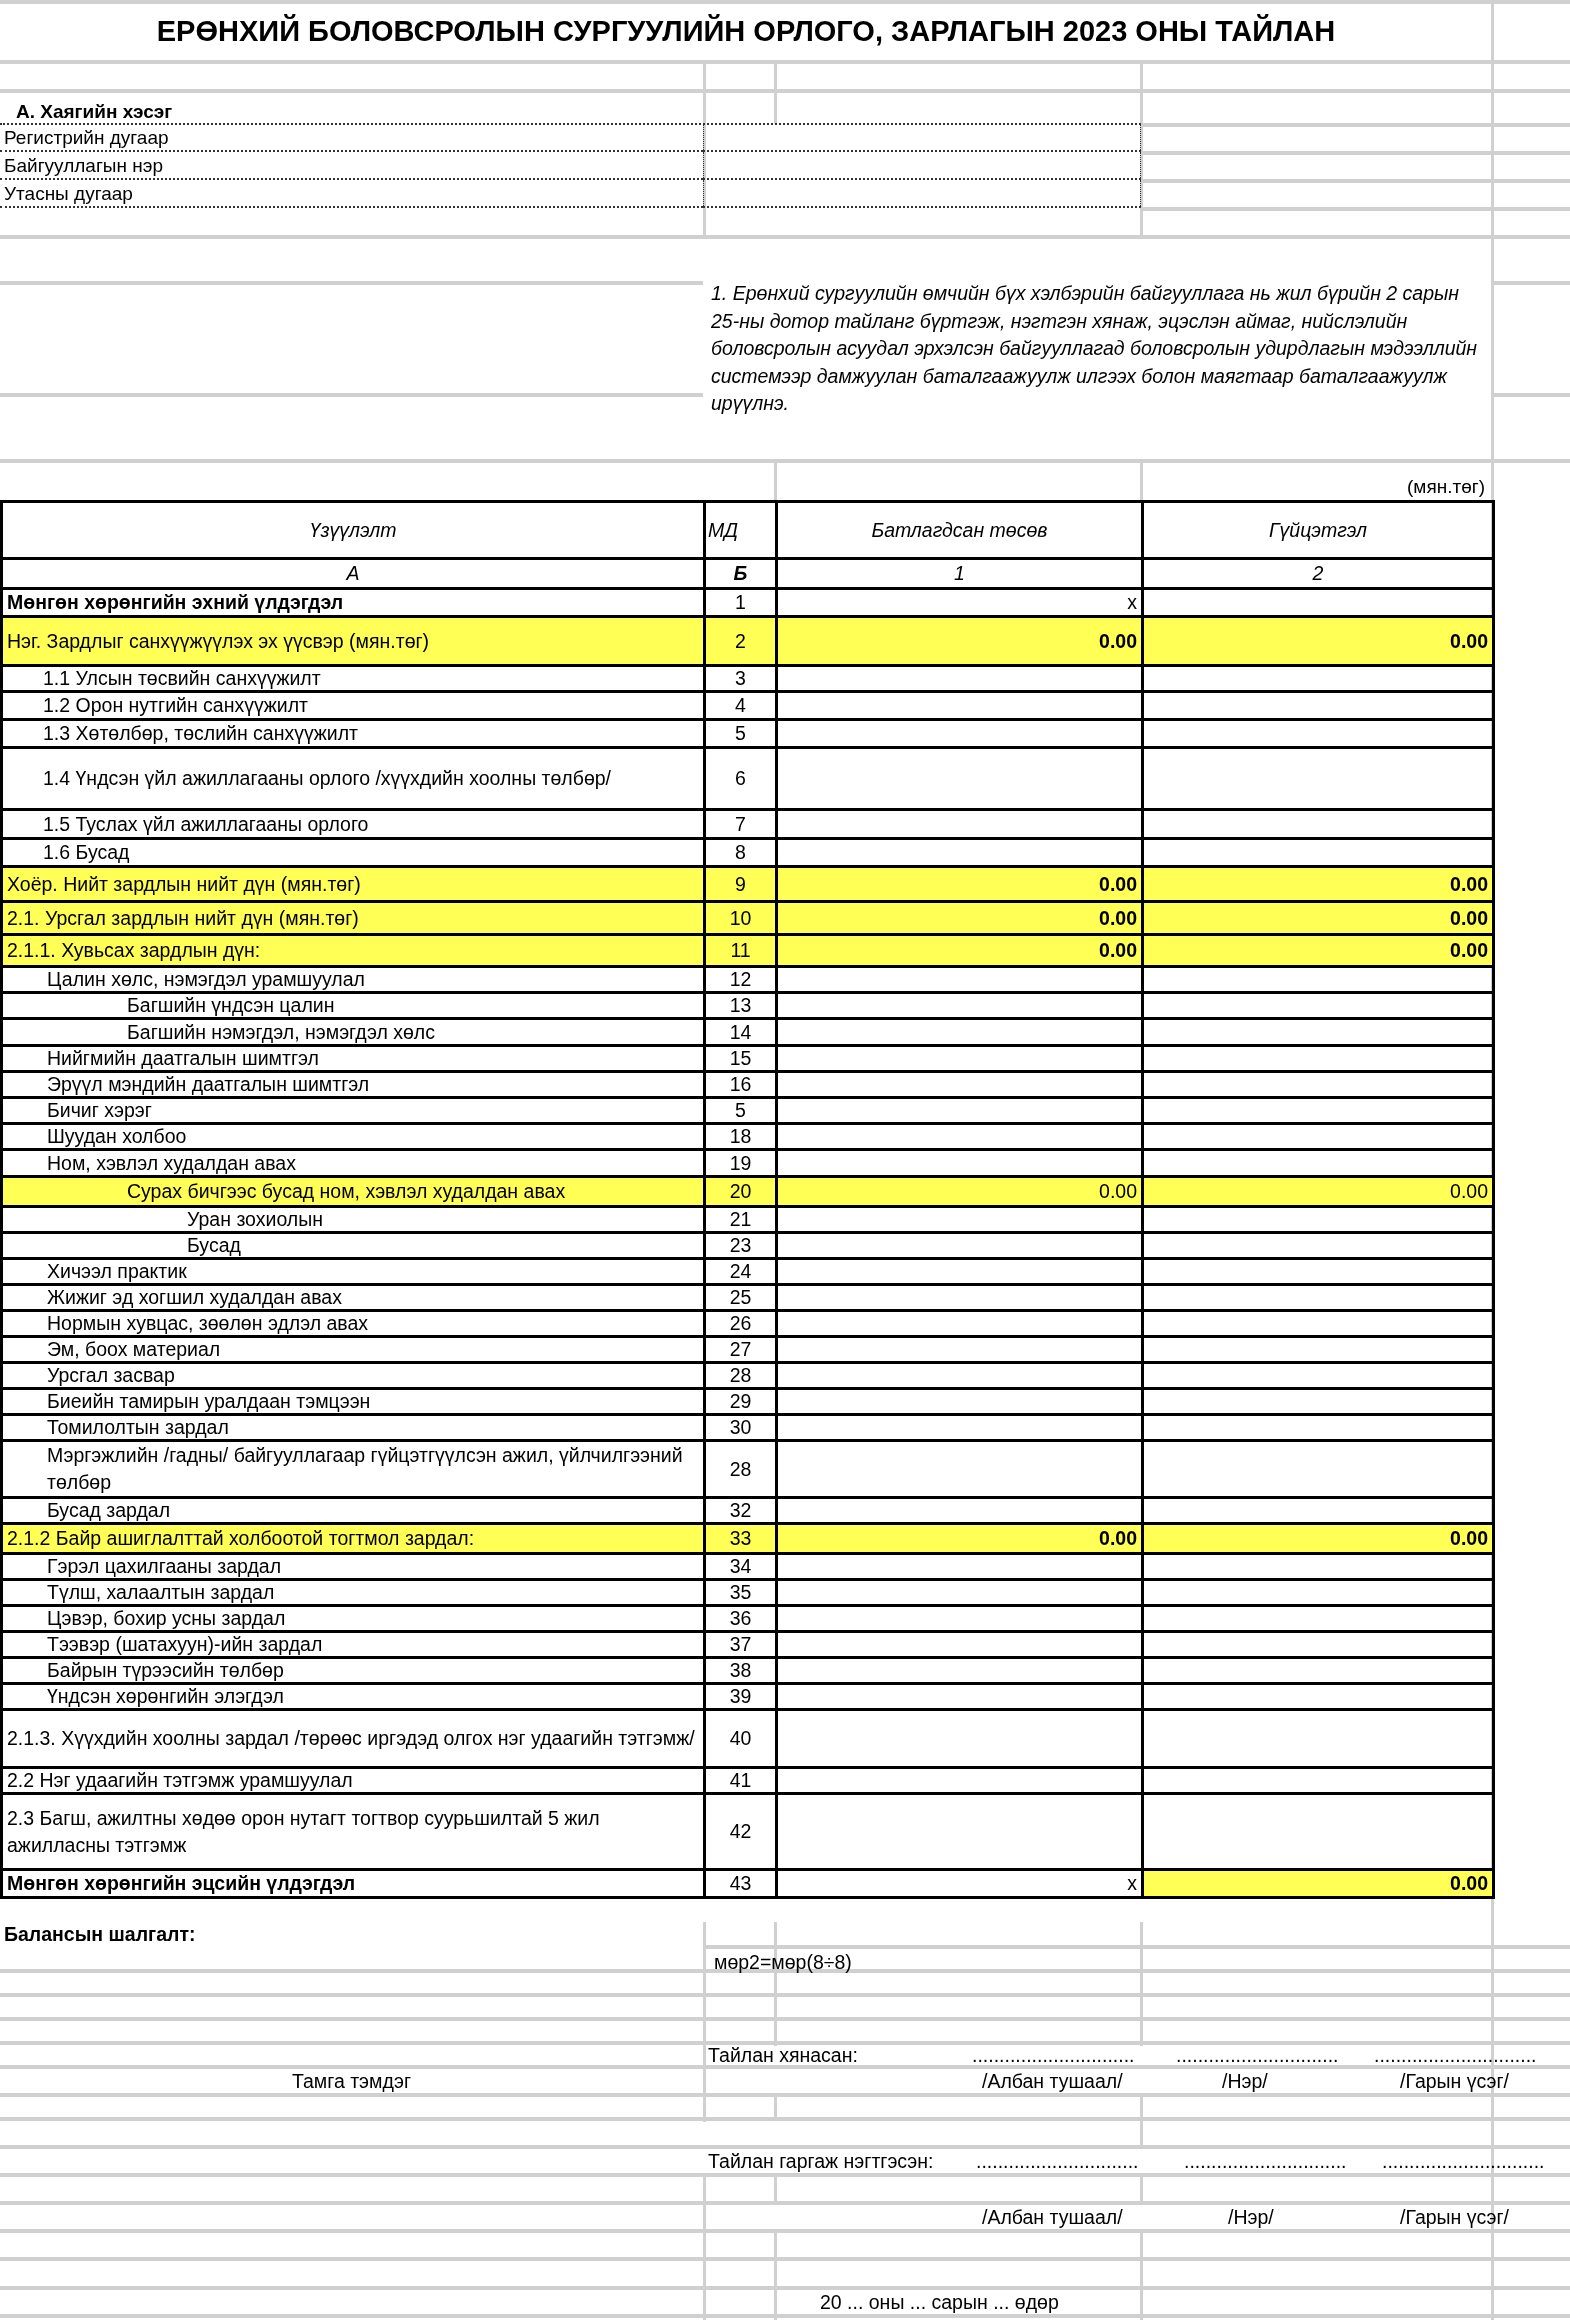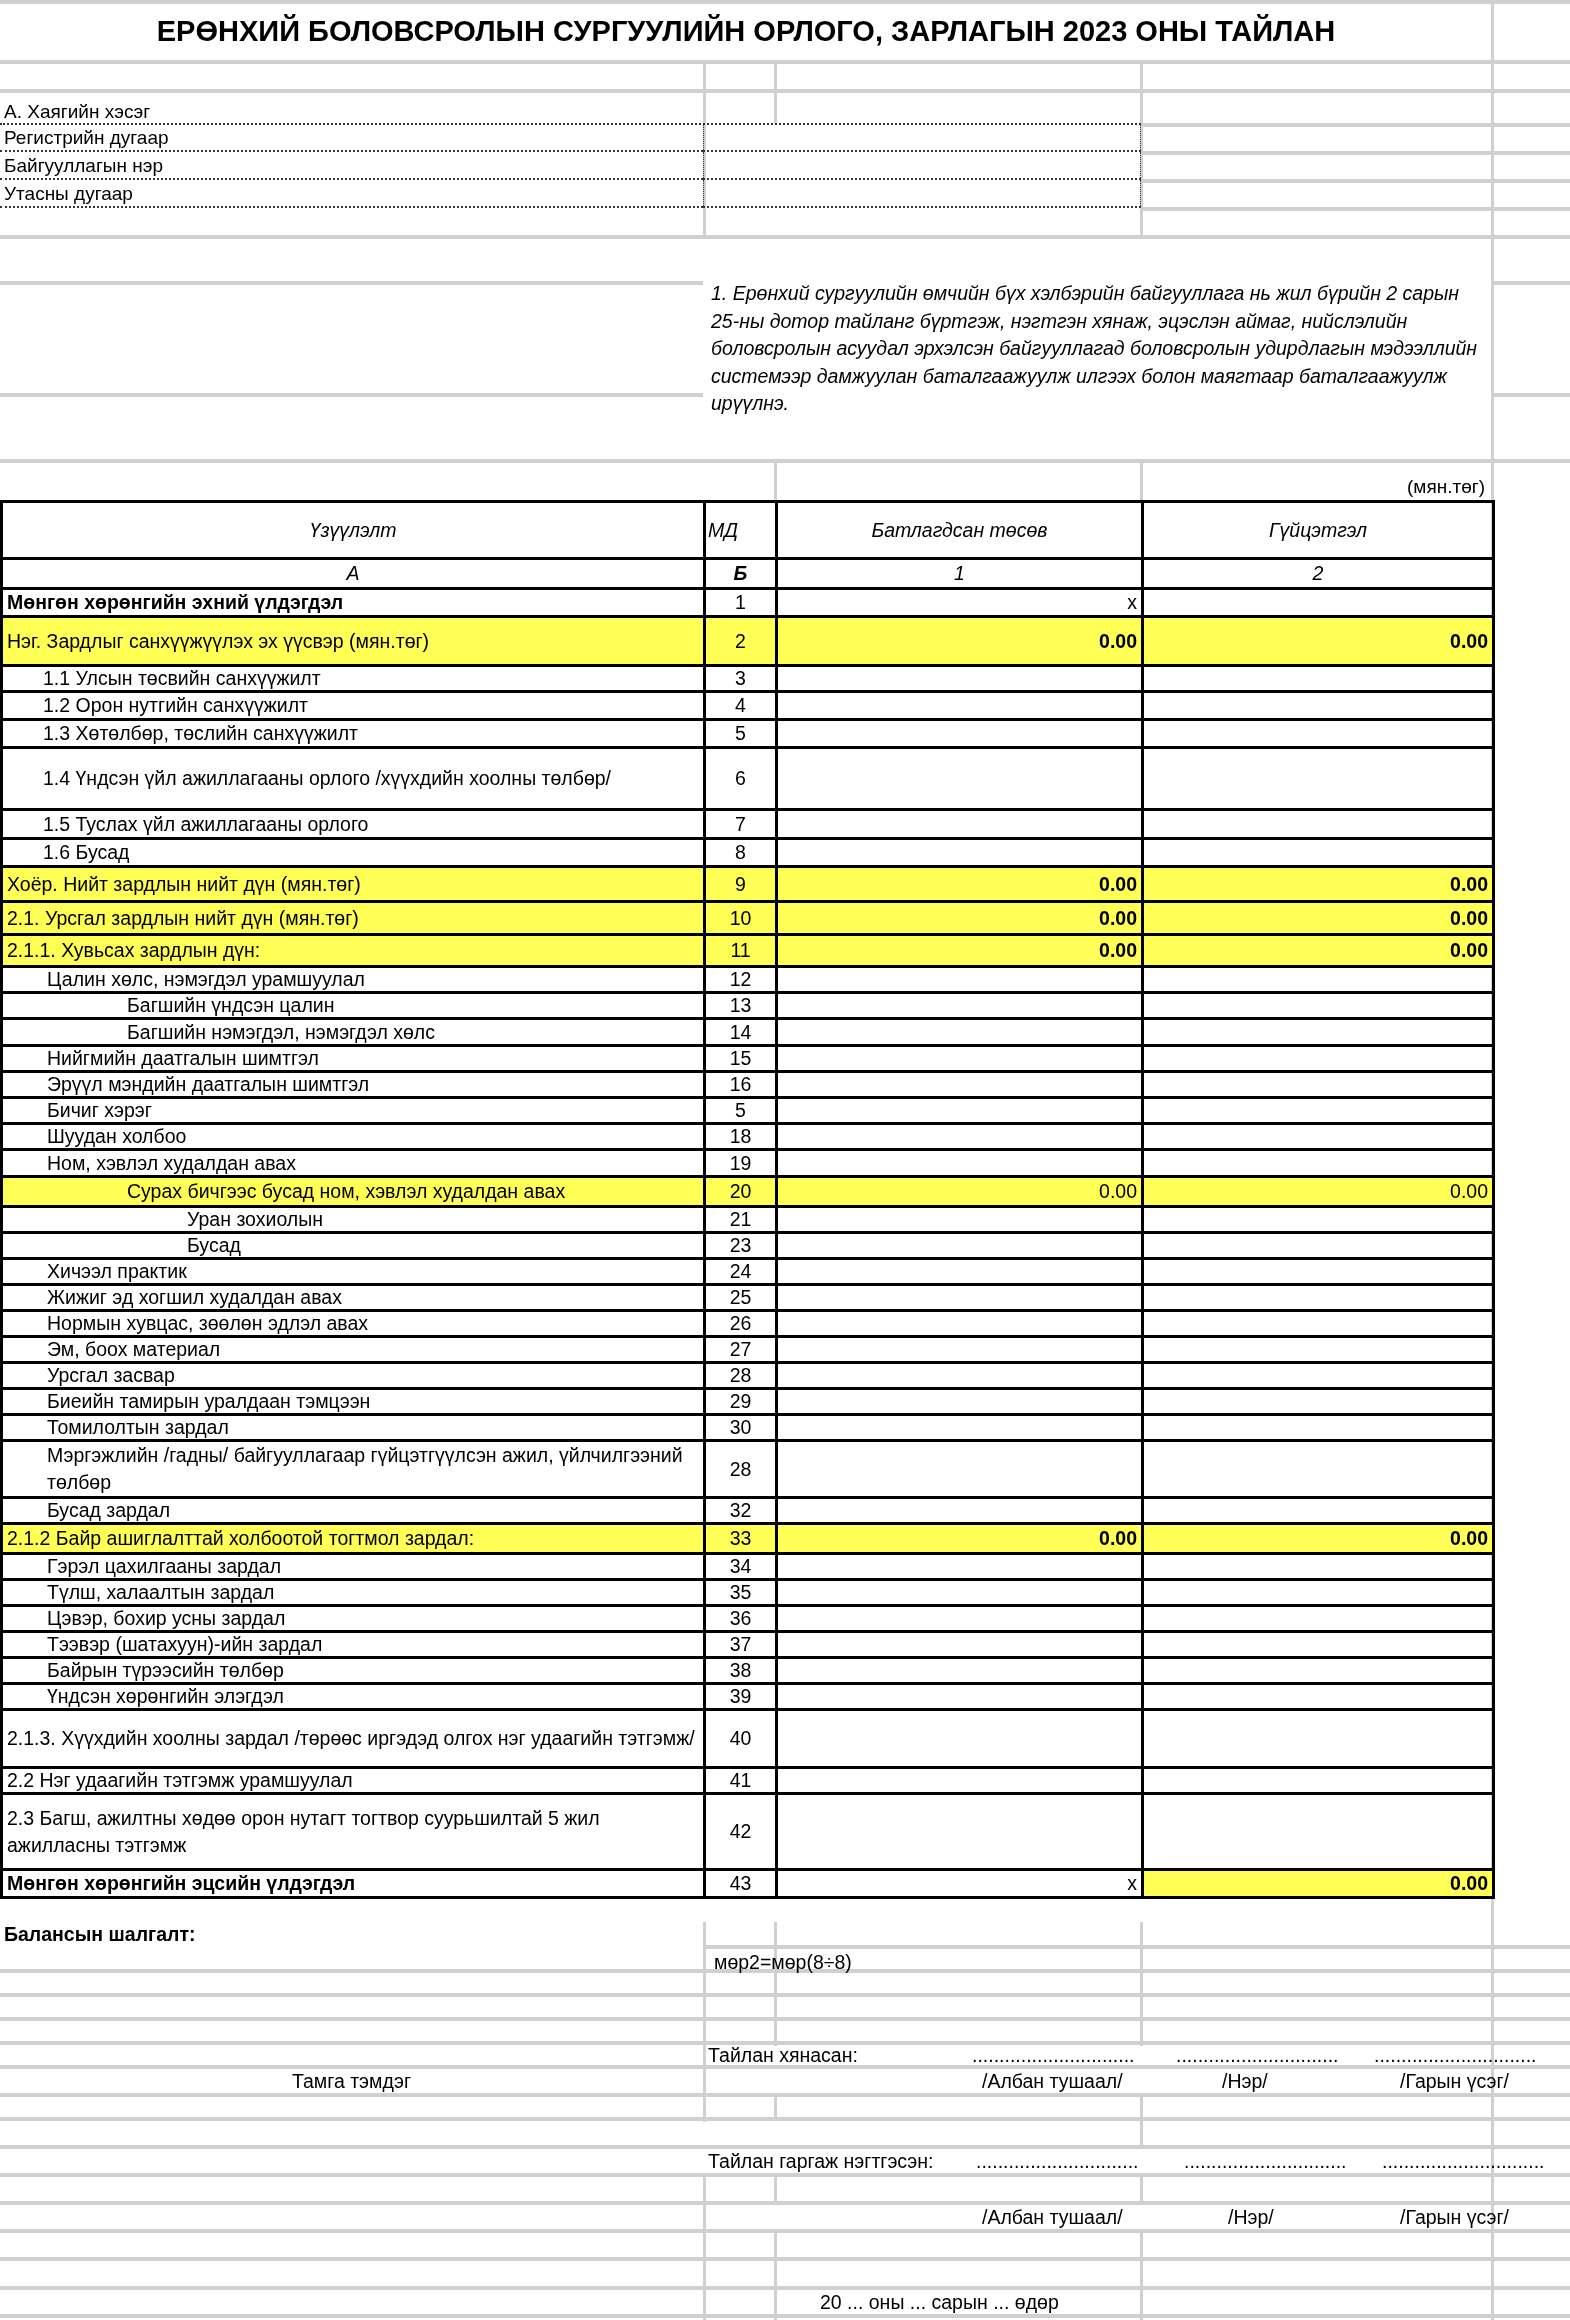--- a/index.html
+++ b/index.html
@@ -50,21 +50,21 @@
 <div class="gv" style="left:1491px;top:0;height:2320px"></div>
 <div class="gv" style="left:703px;top:62px;height:174px"></div>
 <div class="gv" style="left:774px;top:62px;height:62px"></div>
 <div class="gv" style="left:1140px;top:62px;height:62px"></div>
 <div class="gv" style="left:1140px;top:124px;height:112px"></div>
 <div class="gv" style="left:774px;top:460px;height:40px"></div>
 <div class="gv" style="left:1140px;top:460px;height:40px"></div>
 
 <div class="abs title">ЕРӨНХИЙ БОЛОВСРОЛЫН СУРГУУЛИЙН ОРЛОГО, ЗАРЛАГЫН 2023 ОНЫ ТАЙЛАН</div>
 
-<div class="abs lbl" style="left:0;top:90px;width:703px;height:34px;font-weight:normal;">А. Хаягийн хэсэг</div>
+<div class="abs lbl" style="left:12px;top:90px;width:703px;height:34px;font-weight:bold;">А. Хаягийн хэсэг</div>
 <div class="abs" style="left:0;top:123px;width:1141px;height:2px;border-top:2px dotted #333"></div>
 
 <div class="abs lbl dotted" style="left:0;top:124px;width:703px;height:28px;">Регистрийн дугаар</div>
 <div class="abs dotted" style="left:703px;top:124px;width:438px;height:28px;border-left:1px dotted #333;border-right:1px dotted #333;"></div>
 
 <div class="abs lbl dotted" style="left:0;top:152px;width:703px;height:28px;">Байгууллагын нэр</div>
 <div class="abs dotted" style="left:703px;top:152px;width:438px;height:28px;border-left:1px dotted #333;border-right:1px dotted #333;"></div>
 
 <div class="abs lbl dotted" style="left:0;top:180px;width:703px;height:28px;">Утасны дугаар</div>
 <div class="abs dotted" style="left:703px;top:180px;width:438px;height:28px;border-left:1px dotted #333;border-right:1px dotted #333;"></div>

